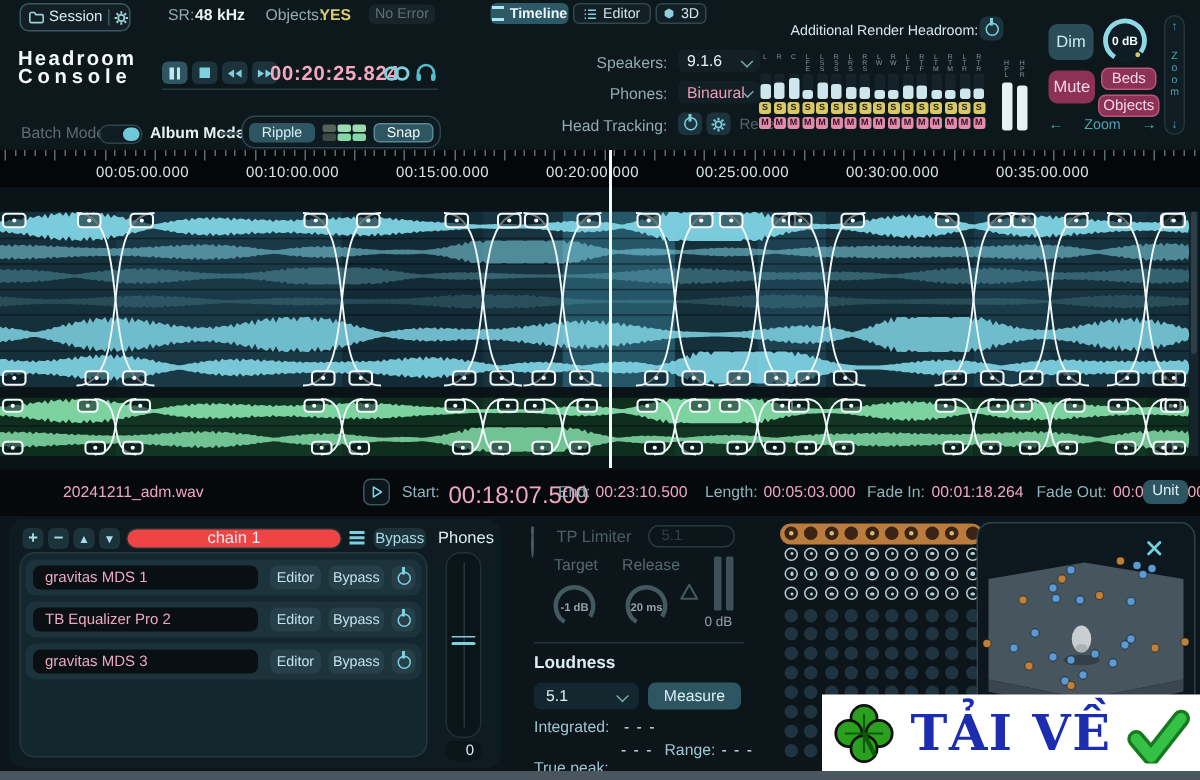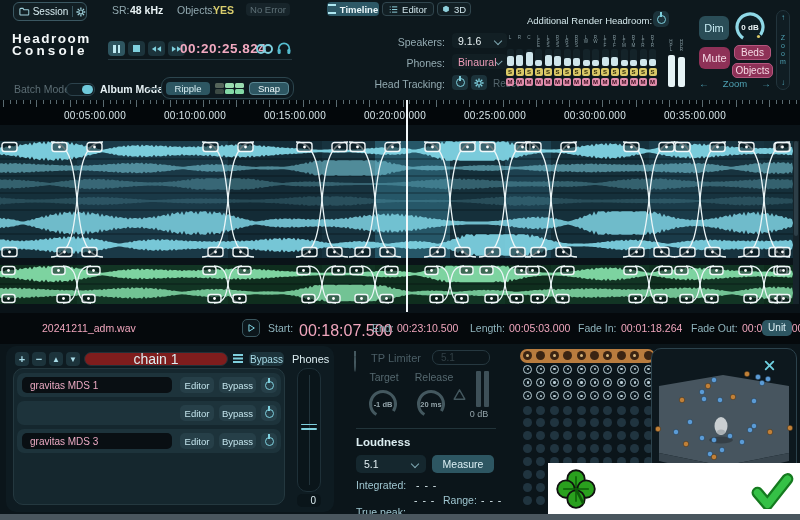--- a/index.html
+++ b/index.html
@@ -838,40 +838,43 @@
 
   
   <div class="abs" style="left:0;top:344px;width:800px;height:170px;background:#0b151a"></div>
   <div class="abs" style="left:6px;top:346px;width:328px;height:166px;background:#0e1b21;border-radius:10px"></div>
 
   
   <div class="abs btn teal" style="left:15px;top:352px;width:14px;height:14px;font-size:11px;font-weight:bold;border-radius:4px">+</div>
   <div class="abs btn teal" style="left:32px;top:352px;width:14px;height:14px;font-size:11px;font-weight:bold;border-radius:4px">−</div>
   <div class="abs btn teal" style="left:49px;top:352px;width:14px;height:14px;font-size:8px;border-radius:4px">▲</div>
   <div class="abs btn teal" style="left:66px;top:352px;width:14px;height:14px;font-size:8px;border-radius:4px">▼</div>
-  <div class="abs btn" style="left:84px;top:352px;width:144px;height:14px;background:#7f1d1d;border:1px solid #223038;border-radius:7px;color:#dcedf1;font-size:14px">chain 1</div>
+  <div class="abs btn" style="left:84px;top:352px;width:144px;height:14px;background:#ef4444;border:1px solid #223038;border-radius:7px;color:#dcedf1;font-size:11px">chain 1</div>
   <div class="abs" style="left:233px;top:354px;width:10px;height:10px">
     <span style="position:absolute;top:0;width:10px;height:1.6px;background:#7fd0de;box-shadow:0 3.5px 0 #7fd0de,0 7px 0 #7fd0de"></span>
   </div>
   <div class="abs btn teal" style="left:249px;top:352px;width:35px;height:14px;font-size:10px">Bypass</div>
 
   
   <div class="abs" style="left:13px;top:368px;width:272px;height:137px;background:#15272e;border:1px solid #24383f;border-radius:10px;box-sizing:border-box"></div>
 
   <div class="abs" style="left:17px;top:373px;width:264px;height:24px;background:#1d333b;border-radius:7px"></div>
   <div class="abs flex" style="left:22px;top:377px;width:150px;height:16px;background:#090f13;border-radius:5px;padding-left:8px;box-sizing:border-box">
     <span style="font-size:10px;color:#eba9c2">gravitas MDS 1</span>
     </div>
   <div class="abs btn" style="left:180px;top:377px;width:34px;height:16px;background:#263f48;color:#c3e4ec;font-size:9.5px">Editor</div>
   <div class="abs btn" style="left:219px;top:377px;width:37px;height:16px;background:#263f48;color:#c3e4ec;font-size:9.5px">Bypass</div>
   <div class="abs btn" style="left:261px;top:377px;width:16px;height:16px;background:#263f48;border-radius:5px">
       <span class="pwr"></span>
     </div>
 
   <div class="abs" style="left:17px;top:401px;width:264px;height:24px;background:#1d333b;border-radius:7px"></div>
+  <div class="abs flex" style="left:22px;top:405px;width:150px;height:16px;background:#090f13;border-radius:5px;padding-left:8px;box-sizing:border-box">
+    <span style="font-size:10px;color:#eba9c2">TB Equalizer Pro 2</span>
+    </div>
   <div class="abs btn" style="left:180px;top:405px;width:34px;height:16px;background:#263f48;color:#c3e4ec;font-size:9.5px">Editor</div>
   <div class="abs btn" style="left:219px;top:405px;width:37px;height:16px;background:#263f48;color:#c3e4ec;font-size:9.5px">Bypass</div>
   <div class="abs btn" style="left:261px;top:405px;width:16px;height:16px;background:#263f48;border-radius:5px">
       <span class="pwr"></span>
     </div>
 
   <div class="abs" style="left:17px;top:429px;width:264px;height:24px;background:#1d333b;border-radius:7px"></div>
   <div class="abs flex" style="left:22px;top:433px;width:150px;height:16px;background:#090f13;border-radius:5px;padding-left:8px;box-sizing:border-box">
     <span style="font-size:10px;color:#eba9c2">gravitas MDS 3</span>
     </div>
@@ -1172,20 +1175,21 @@
     <svg width="44" height="44" viewBox="0 0 48 48">
       <g stroke="#101010" stroke-width="2" fill="#2aa01e">
         <circle cx="24" cy="13" r="9.5"></circle>
           <circle cx="13" cy="24" r="9.5"></circle>
         <circle cx="35" cy="24" r="9.5"></circle>
           <circle cx="24" cy="35" r="9.5"></circle>
       </g>
       <path d="M24 24l8 16" stroke="#0c5c08" stroke-width="3" fill="none"></path>
       <path d="M24 10v28M10 24h28" stroke="#0c5c08" stroke-width="1.6"></path>
     </svg>
+    <span style="font-family:'DejaVu Serif',serif;font-weight:bold;font-size:33px;color:#1d2db0;letter-spacing:1px">TẢI VỀ</span>
     <svg width="44" height="40" viewBox="0 0 48 44">
       <path d="M8 26l11 13 22-28" stroke="#157a1f" stroke-width="13" fill="none" stroke-linecap="round" stroke-linejoin="round"></path>
       <path d="M8 26l11 13 22-28" stroke="#35c146" stroke-width="8" fill="none" stroke-linecap="round" stroke-linejoin="round"></path>
     </svg>
   </div>
 
   
   <div class="abs" style="left:0;top:514px;width:800px;height:6px;background:#4a565e;z-index:60"></div>
 </div>
 

